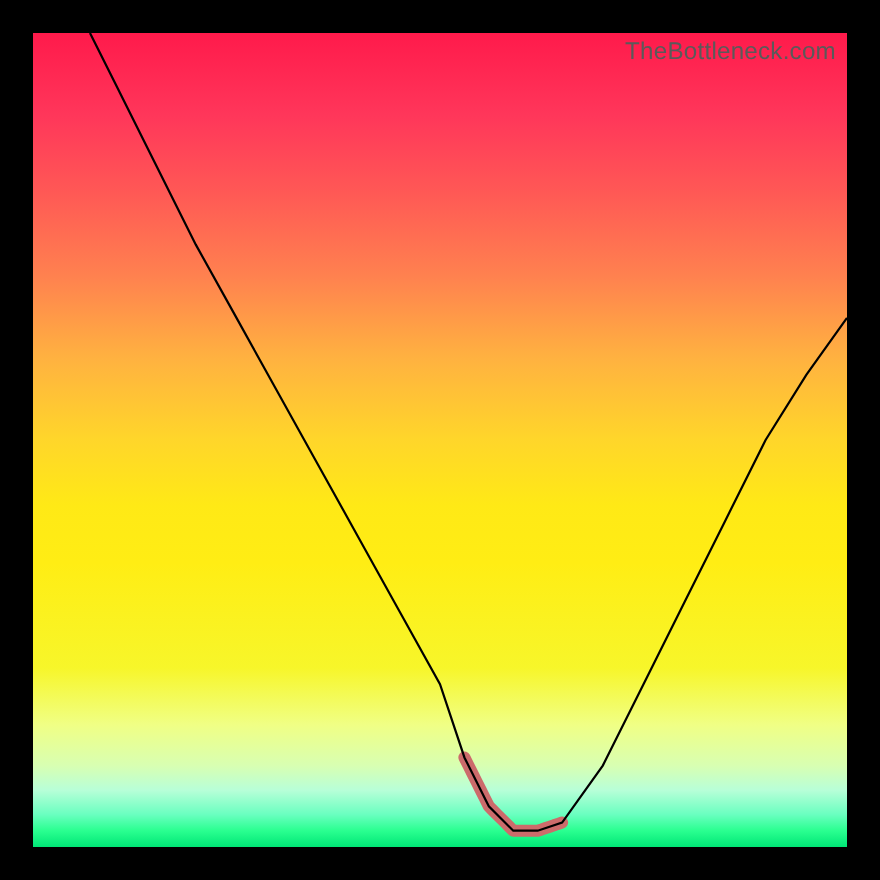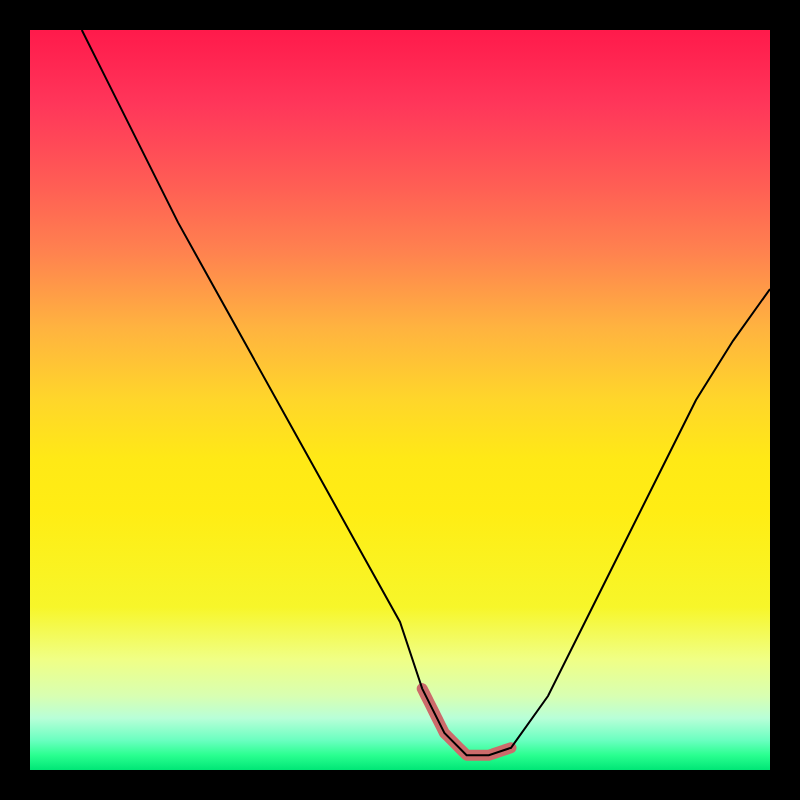--- a/index.html
+++ b/index.html
@@ -64,20 +64,21 @@
     stroke-linejoin: round;
   }
 </style>
 </head>
 <body>
 
 <div class="frame">
 
   <div class="plot-area">
 
+    <div class="watermark">TheBottleneck.com</div>
 
     <svg class="curve" viewBox="0 0 740 740" preserveAspectRatio="none">
 
       <path id="flat-band" class="flat-band" d="M392.2 658.6 L395.9 666.0 L399.6 673.4 L403.3 680.8 L407.0 688.2 L410.7 695.6 L414.4 703.0 L418.1 706.7 L421.8 710.4 L425.5 714.1 L429.2 717.8 L432.9 721.5 L436.6 725.2 L440.3 725.2 L444.0 725.2 L447.7 725.2 L451.4 725.2 L455.1 725.2 L458.8 725.2 L462.5 724.0 L466.2 722.7 L469.9 721.5 L473.6 720.3 L477.3 719.0 L481.0 717.8"></path>
 
       <path id="main-curve" class="main-curve" d="M51.8 0.0 L74.0 44.4 L111.0 118.4 L148.0 192.4 L185.0 259.0 L222.0 325.6 L259.0 392.2 L296.0 458.8 L333.0 525.4 L370.0 592.0 L392.2 658.6 L414.4 703.0 L436.6 725.2 L458.8 725.2 L481.0 717.8 L518.0 666.0 L555.0 592.0 L592.0 518.0 L629.0 444.0 L666.0 370.0 L703.0 310.8 L740.0 259.0"></path>
     </svg>
 
   </div>
 </div>

